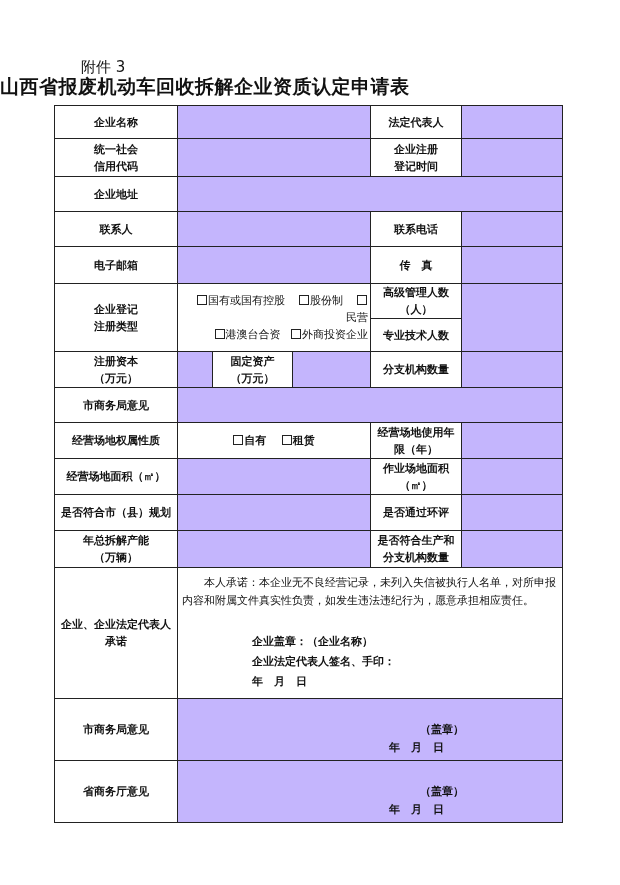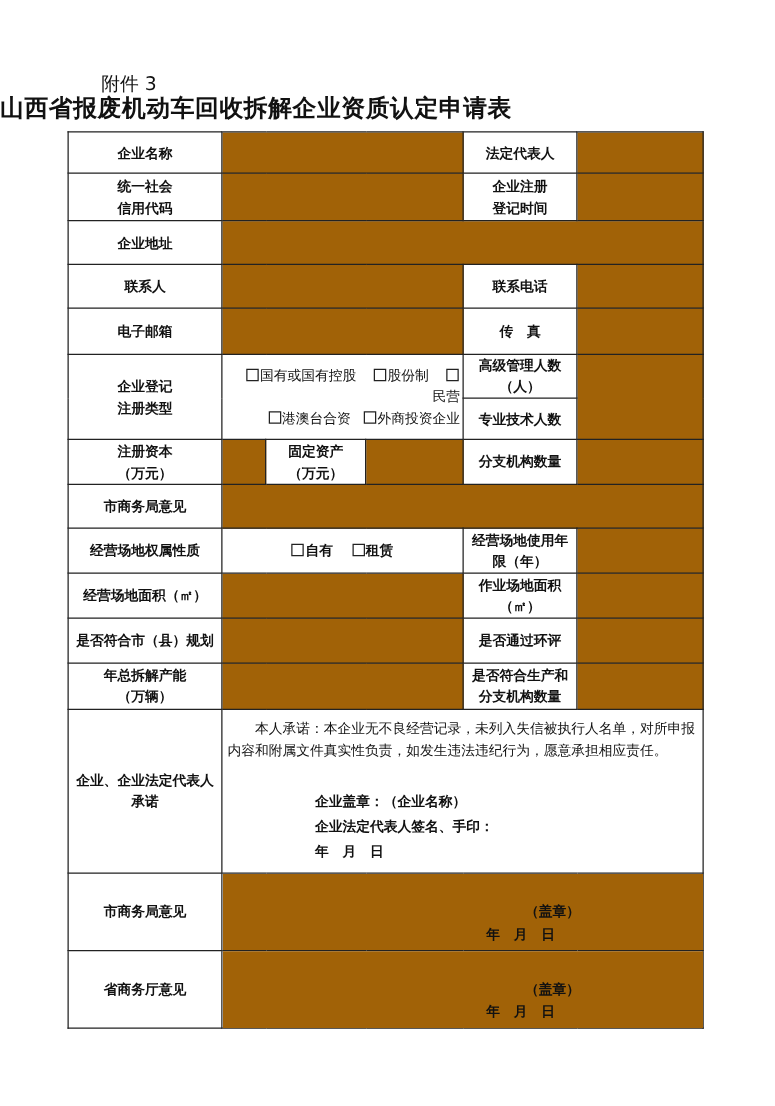--- a/index.html
+++ b/index.html
@@ -8,21 +8,21 @@
     .attachment { position: absolute; left: 81px; top: 58px; font-size: 15px;
                   font-family: "DejaVu Sans", "Liberation Sans", sans-serif; }
     .title { position: absolute; left: 0; width: 620px; top: 74px; text-align: left;
              font-size: 19px; font-weight: bold; letter-spacing: 0.5px;
              font-family: "DejaVu Serif", "Liberation Serif", serif; }
     table.form { position: absolute; left: 54px; top: 105px; width: 508px;
                  border-collapse: collapse; table-layout: fixed; }
     table.form td { border: 1.3px solid #222; padding: 0 2px; text-align: center;
                     vertical-align: middle; font-size: 11px; line-height: 17px; }
     .lbl { font-weight: bold; }
-    .val { background: #a16207; }
+    .val { background: #c4b5fd; }
     .cb { display: inline-block; width: 8px; height: 8px; border: 1px solid #222;
           vertical-align: -1px; margin-right: 1px; }
     .opt { white-space: nowrap; }
     .pledge { text-align: left !important; vertical-align: top !important; padding: 6px 4px !important; }
     .pledge .p1 { text-indent: 2em; line-height: 18px; font-weight: normal; }
     .pledge .sig { text-align: left; margin-top: 22px; line-height: 20px; font-weight: bold; padding-left: 70px; }
     .opinion { position: relative; }
     .opinion .seal { position: absolute; right: 98px; top: 22px; font-weight: bold; }
     .opinion .date { position: absolute; right: 118px; top: 40px; font-weight: bold; word-spacing: 14px; }
   </style>

